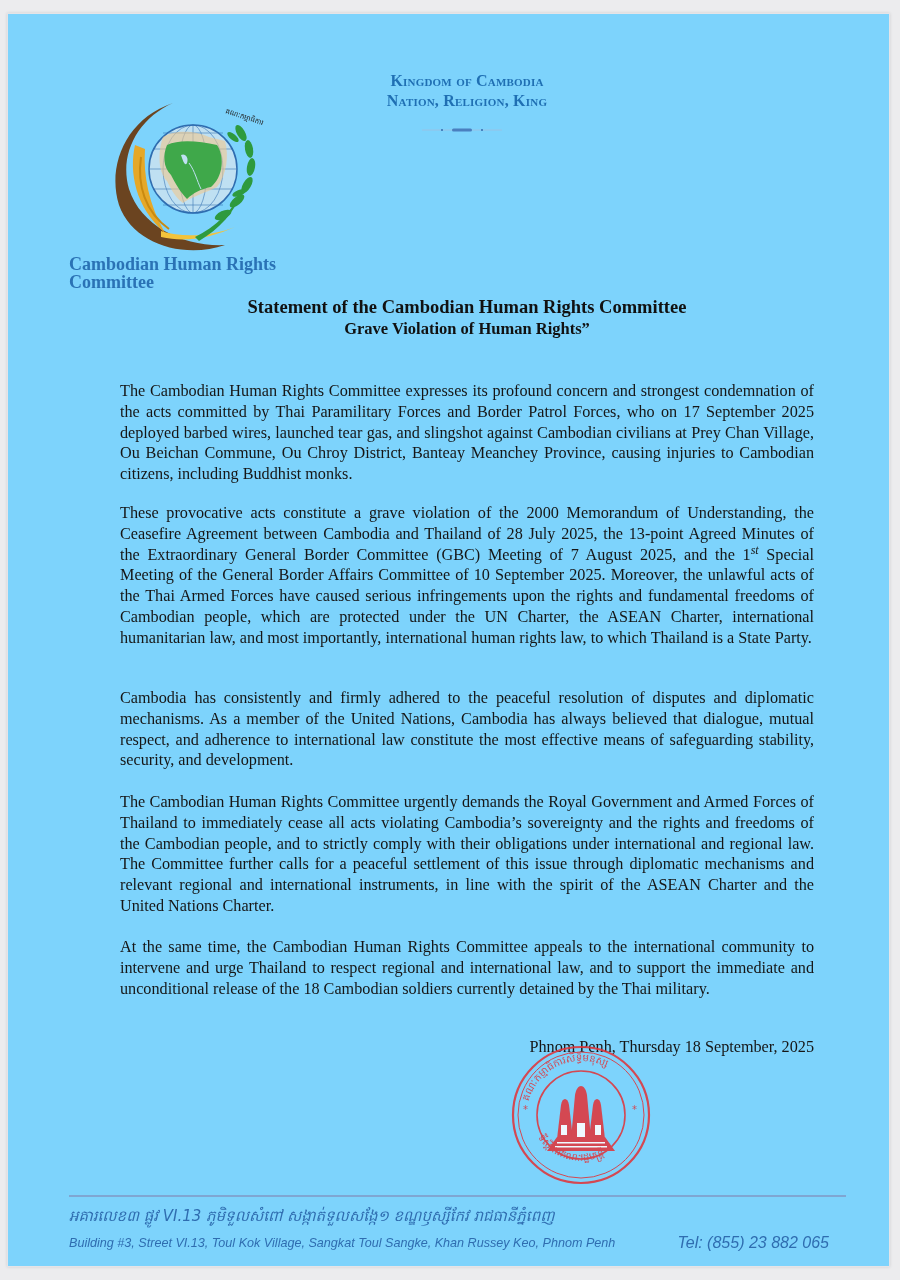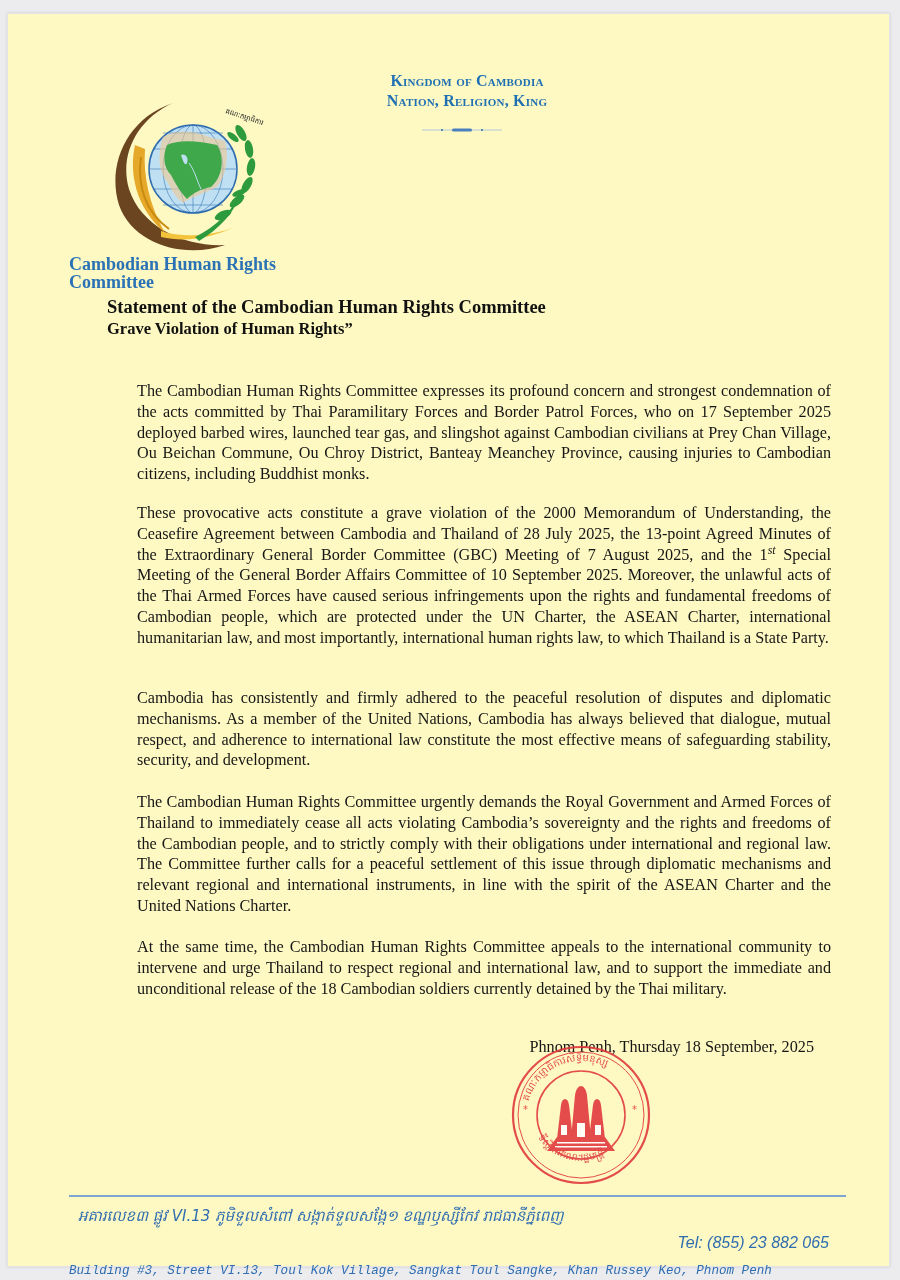--- a/index.html
+++ b/index.html
@@ -1,66 +1,66 @@
 <!DOCTYPE html>
 <html><head>
   <meta charset="utf-8">
   <style>
     * { box-sizing: border-box; margin: 0; padding: 0; }
     html, body { width: 900px; height: 1280px; overflow: hidden; }
     body { background: #ececee; position: relative; font-family: "Liberation Serif", serif; }
     .sheet {
       position: absolute; left: 7px; top: 13px; width: 883px; height: 1254px;
-      background: #fef9c3;
+      background: #7dd3fc;
       box-shadow: 0 0 3px rgba(0,0,0,0.12), inset 0 0 0 1px #e4e4e8;
     }
     .kingdom {
       position: absolute; left: 300px; top: 58px; width: 320px; text-align: center;
       color: #1f6fb3; font-weight: bold; font-size: 16px; line-height: 20px;
       font-variant: small-caps; letter-spacing: 0.2px;
     }
     .kingdom-ornament {
       position: absolute; left: 415px; top: 115px; width: 80px; height: 4px;
     }
     .logo { position: absolute; left: 98px; top: 84px; width: 170px; height: 160px; }
     .org-name {
       position: absolute; left: 62px; top: 242px; width: 260px;
       color: #2a72b5; font-weight: bold; font-size: 18px; line-height: 18px;
     }
-    .title-block { position: absolute; left: 100px; top: 283px; width: 720px; text-align: left; color: #111; }
+    .title-block { position: absolute; left: 100px; top: 283px; width: 720px; text-align: center; color: #111; }
     .title-main { font-weight: bold; font-size: 18.5px; line-height: 22px; }
     .title-sub { font-weight: bold; font-size: 16.5px; line-height: 21px; margin-top: 0px; }
     .para {
       position: absolute; left: 113px; width: 694px;
-      font-size: 16.2px; line-height: 20.8px; color: #161616; text-align: justify; margin-left: 17px;
+      font-size: 16.2px; line-height: 20.8px; color: #161616; text-align: justify;
     }
     .para sup { font-size: 12px; line-height: 0; vertical-align: super; font-style: italic; }
     .p1 { top: 368px; }
     .p2 { top: 490px; }
     .p3 { top: 675px; }
     .p4 { top: 779px; }
     .p5 { top: 924px; }
     .date-line {
       position: absolute; left: 499px; top: 1024px; width: 308px; text-align: right;
       font-size: 16.2px; line-height: 20px; color: #161616; z-index: 1;
     }
     .stamp { position: absolute; left: 502px; top: 1030px; width: 144px; height: 144px; z-index: 2; opacity: 0.88; }
     .footer-rule {
       position: absolute; left: 62px; top: 1182px; width: 777px; height: 2px;
       background: #7fa6d2;
     }
     .footer-khmer {
-      position: absolute; left: 71px; top: 1192px; width: 700px;
+      position: absolute; left: 62px; top: 1192px; width: 700px;
       font-family: "DejaVu Sans", sans-serif; font-style: italic; color: #2f6db0;
       font-size: 15px; line-height: 22px; white-space: nowrap;
     }
     .footer-address {
       position: absolute; left: 62px; top: 1222px;
-      font-family: Liberation Mono, monospace; font-style: italic; color: #2f6db0;
-      font-size: 12.6px; line-height: 16px; white-space: nowrap; margin-top: 28px;
+      font-family: Liberation Sans, sans-serif; font-style: italic; color: #2f6db0;
+      font-size: 12.6px; line-height: 16px; white-space: nowrap;
     }
     .footer-tel {
       position: absolute; right: 61px; top: 1222px;
       font-family: "Liberation Sans", sans-serif; font-style: italic; color: #2f6db0;
       font-size: 16px; line-height: 16px; white-space: nowrap;
     }
   </style>
 </head>
 <body>
 

